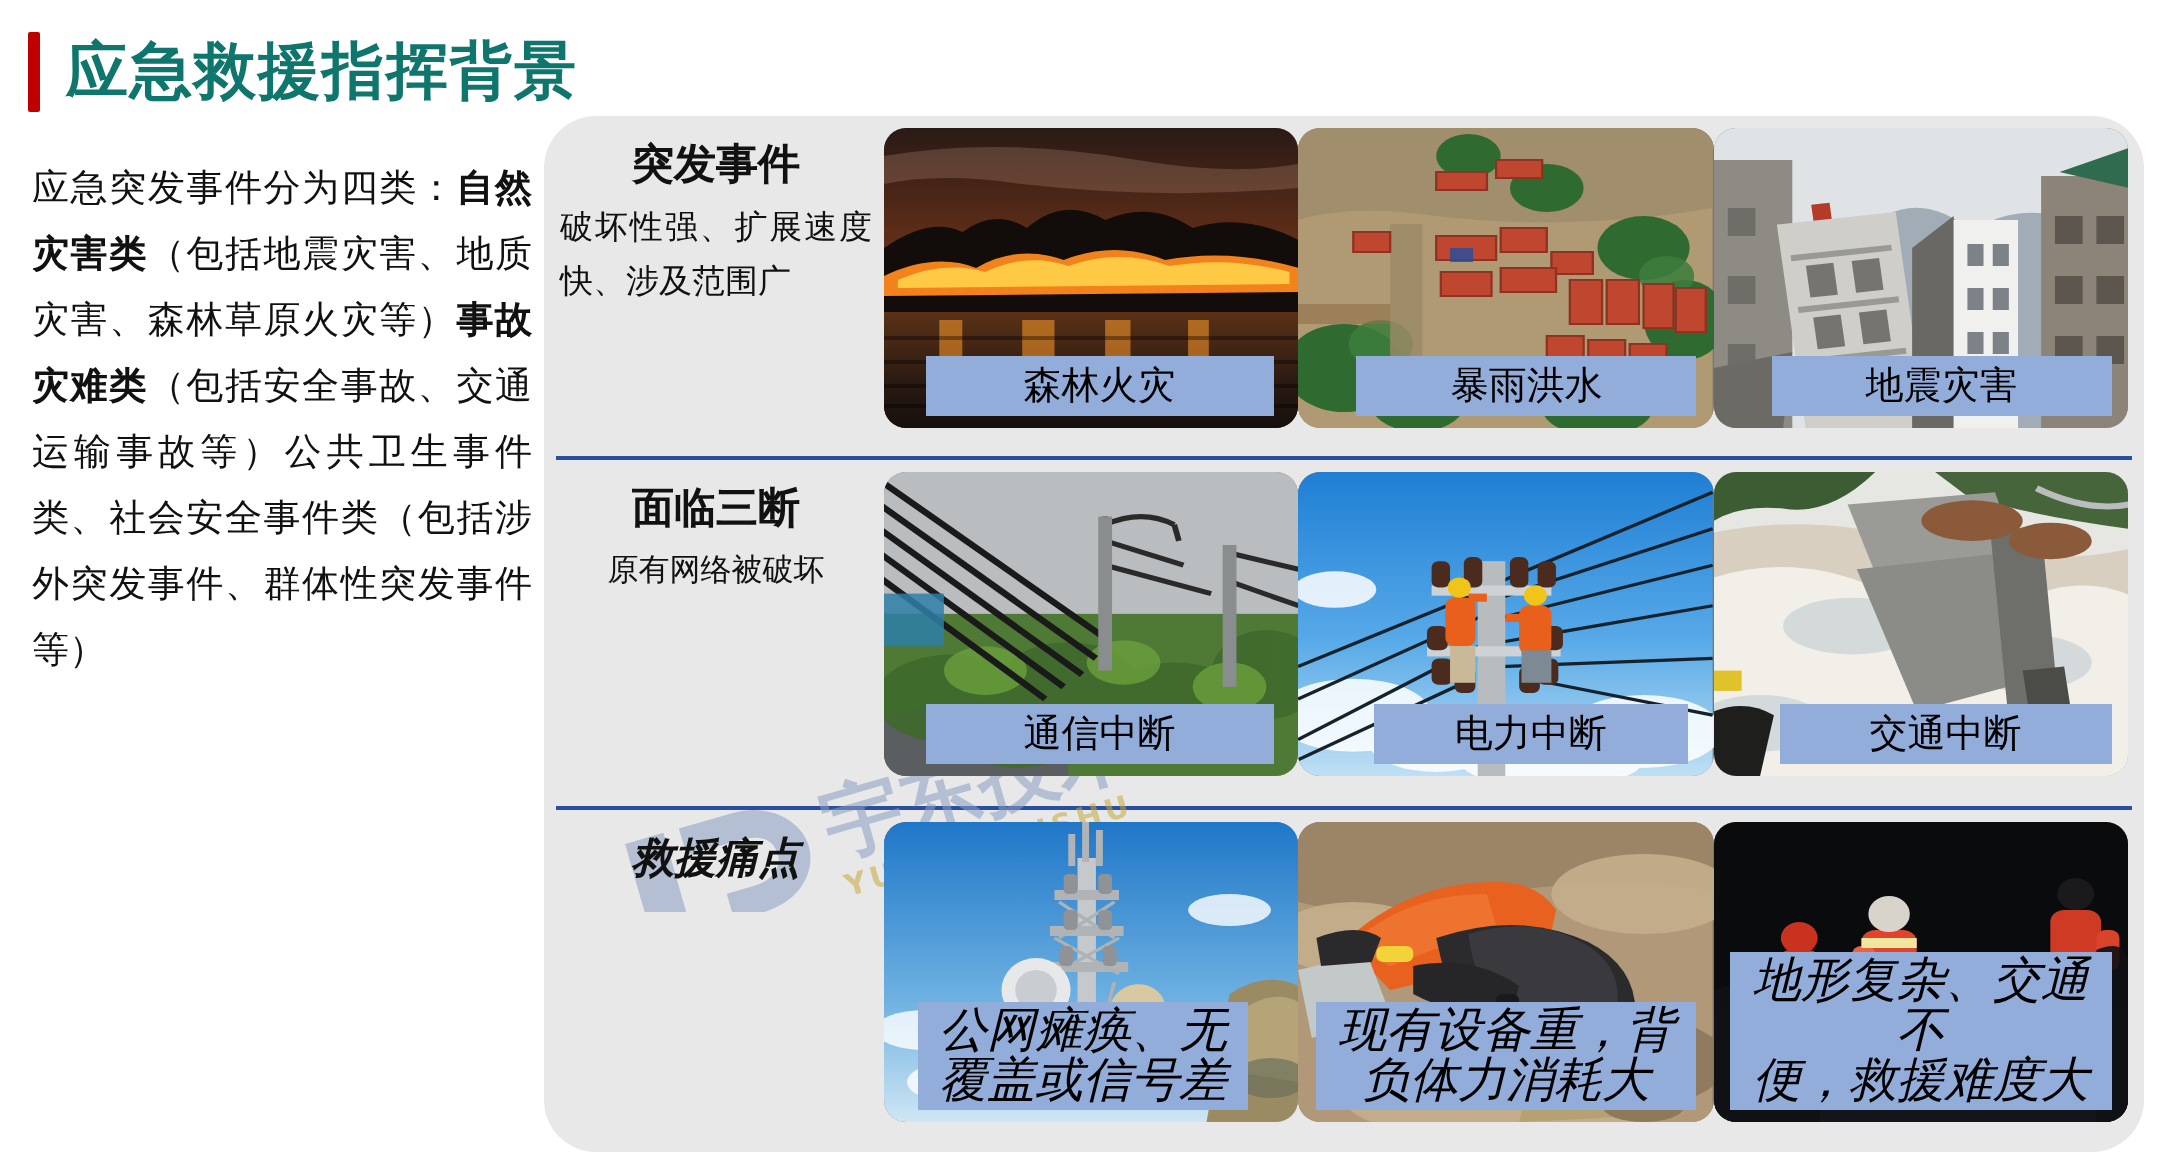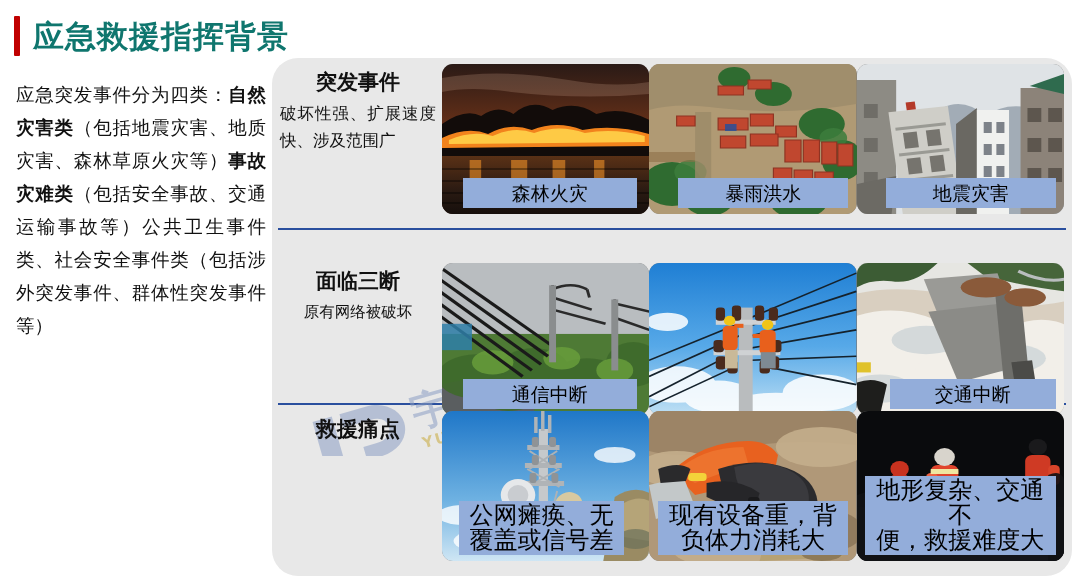--- a/index.html
+++ b/index.html
@@ -30,22 +30,22 @@
 
   
   .watermark{
     position:absolute;left:20px;top:278px;width:280px;height:120px;
     pointer-events:none;opacity:.55;
   }
 
   
   .row{position:absolute;left:0;width:800px;display:flex;}
   .row.r1{top:0;height:144px;}
-  .row.r2{top:172px;height:134px;margin-top:27px;}
-  .row.r3{top:347px;height:171px;}
+  .row.r2{top:172px;height:134px;}
+  .row.r3{top:347px;height:171px;font-style:italic;}
 
   .row-head{width:170px;flex:0 0 170px;padding:10px 6px 0 8px;box-sizing:border-box;}
   .row-head h3{margin:0 0 4px 0;font-size:21px;font-weight:bold;color:#111;text-align:center;}
   .row-head p{margin:0;font-size:16.5px;line-height:27px;color:#111;text-align:justify;}
   .row.r2 .row-head p{text-align:center;font-size:15.5px;}
 
   .cards{flex:1;display:flex;gap:0;padding:6px 8px 0 0;box-sizing:border-box;}
   .card{
     position:relative;flex:1;border-radius:11px;overflow:hidden;
     background:#777;
@@ -351,20 +351,21 @@
             <circle cx="70" cy="57" r="5" fill="#f0c419"></circle>
             <rect x="74" y="60" width="8" height="4" fill="#e8601c"></rect>
           </g>
           <g>
             <rect x="96" y="66" width="14" height="24" rx="4" fill="#e8601c"></rect>
             <rect x="97" y="88" width="13" height="16" fill="#7e8a93"></rect>
             <circle cx="103" cy="61" r="5" fill="#f0c419"></circle>
             <rect x="90" y="70" width="8" height="4" fill="#e8601c"></rect>
           </g>
         </svg>
+        <div class="cap">电力中断</div>
       </div>
 
       <div class="card c-traffic">
         <svg class="scene" viewBox="0 0 180 150" preserveAspectRatio="none">
           <rect width="180" height="150" fill="#e6e6e2"></rect>
           <path d="M0 0 H70 Q50 22 30 18 Q12 16 0 24 Z" fill="#3c5c34"></path>
           <path d="M96 0 H180 V28 Q140 22 110 12 Z" fill="#46653a"></path>
           <g fill="#d9cfc0">
             <path d="M0 30 Q40 20 90 34 Q140 48 180 38 L180 150 L0 150 Z"></path>
           </g>

